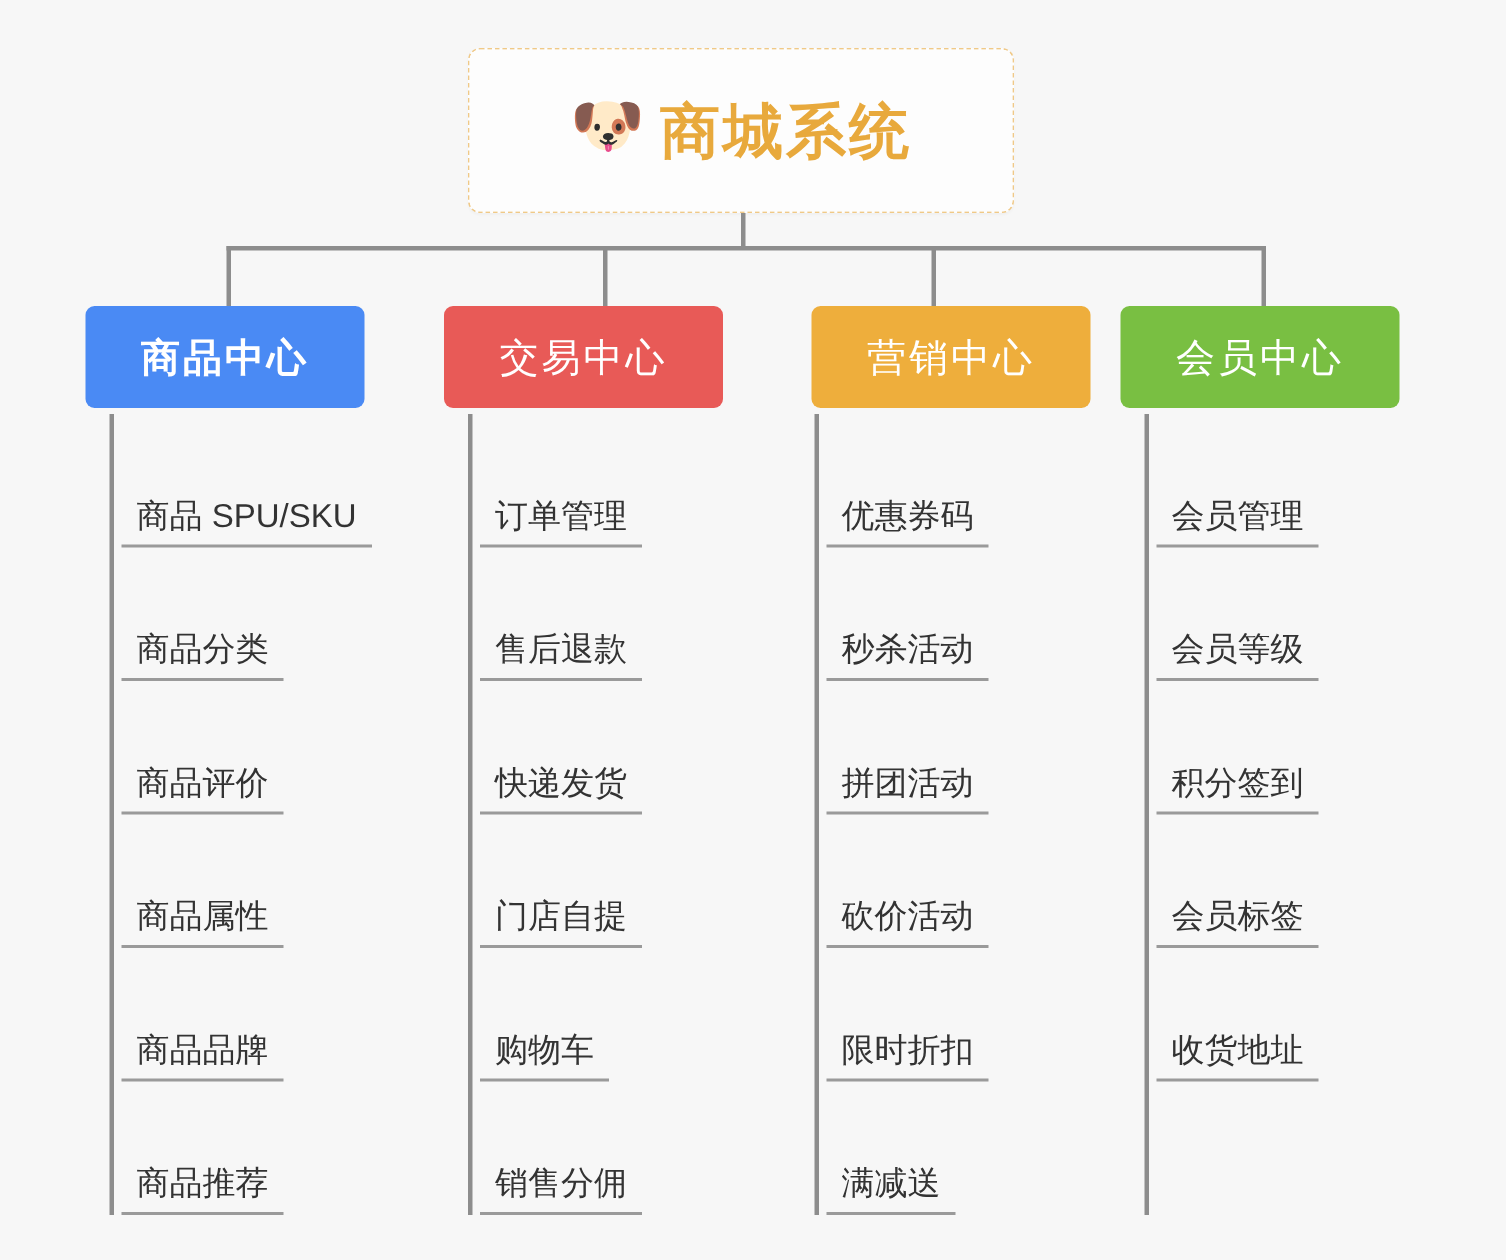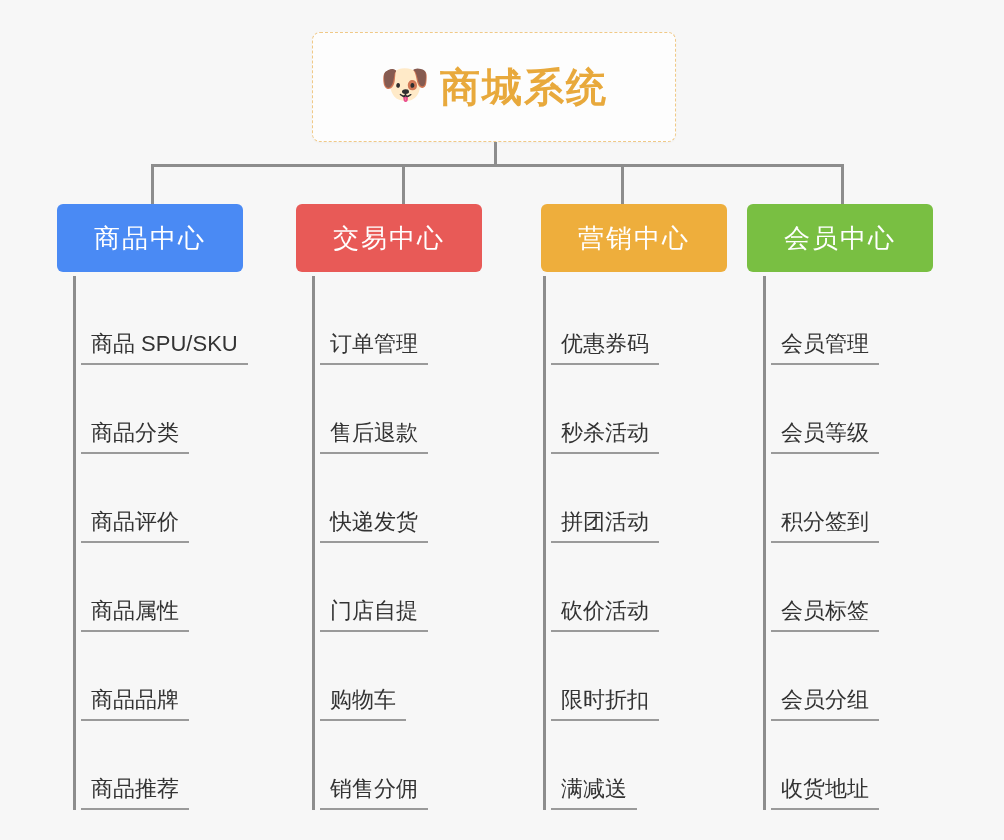--- a/index.html
+++ b/index.html
@@ -119,21 +119,21 @@
       <div class="conn" style="left: 494px; top: 142px; width: 3px; height: 24px; background: rgb(141, 141, 141);"></div>
       <div class="conn" style="left: 151px; top: 164px; width: 693px; height: 3px; background: rgb(141, 141, 141);"></div>
       <div class="conn" style="left: 151px; top: 164px; width: 3px; height: 40px; background: rgb(141, 141, 141);"></div>
       <div class="conn" style="left: 402px; top: 164px; width: 3px; height: 40px; background: rgb(141, 141, 141);"></div>
       <div class="conn" style="left: 621px; top: 164px; width: 3px; height: 40px; background: rgb(141, 141, 141);"></div>
       <div class="conn" style="left: 841px; top: 164px; width: 3px; height: 40px; background: rgb(141, 141, 141);"></div>
     </div>
 
   <div id="columns">
       <div class="column" style="left: 57px; width: 186px;">
-        <div class="cat-box" style="background: rgb(74, 138, 244); width: 186px;">商品中心</div>
+        <div class="cat-box" style="background: rgb(74, 138, 244); width: 186px; font-weight: bold;">商品中心</div>
         <div class="leaf-list">
           <div class="leaf-spine" style="height: 534px;"></div>
           <div class="leaf-item">
             <span class="leaf-label">商品 SPU/SKU</span>
           </div>
           <div class="leaf-item">
             <span class="leaf-label">商品分类</span>
           </div>
           <div class="leaf-item">
             <span class="leaf-label">商品评价</span>
@@ -207,22 +207,19 @@
           <div class="leaf-item">
             <span class="leaf-label">会员等级</span>
           </div>
           <div class="leaf-item">
             <span class="leaf-label">积分签到</span>
           </div>
           <div class="leaf-item">
             <span class="leaf-label">会员标签</span>
           </div>
           <div class="leaf-item">
-            <span class="leaf-label">会员分组</span>
-          </div>
-          <div class="leaf-item">
             <span class="leaf-label">收货地址</span>
           </div>
         </div>
       </div>
     </div>
 
 </div>
 
 </body></html>

